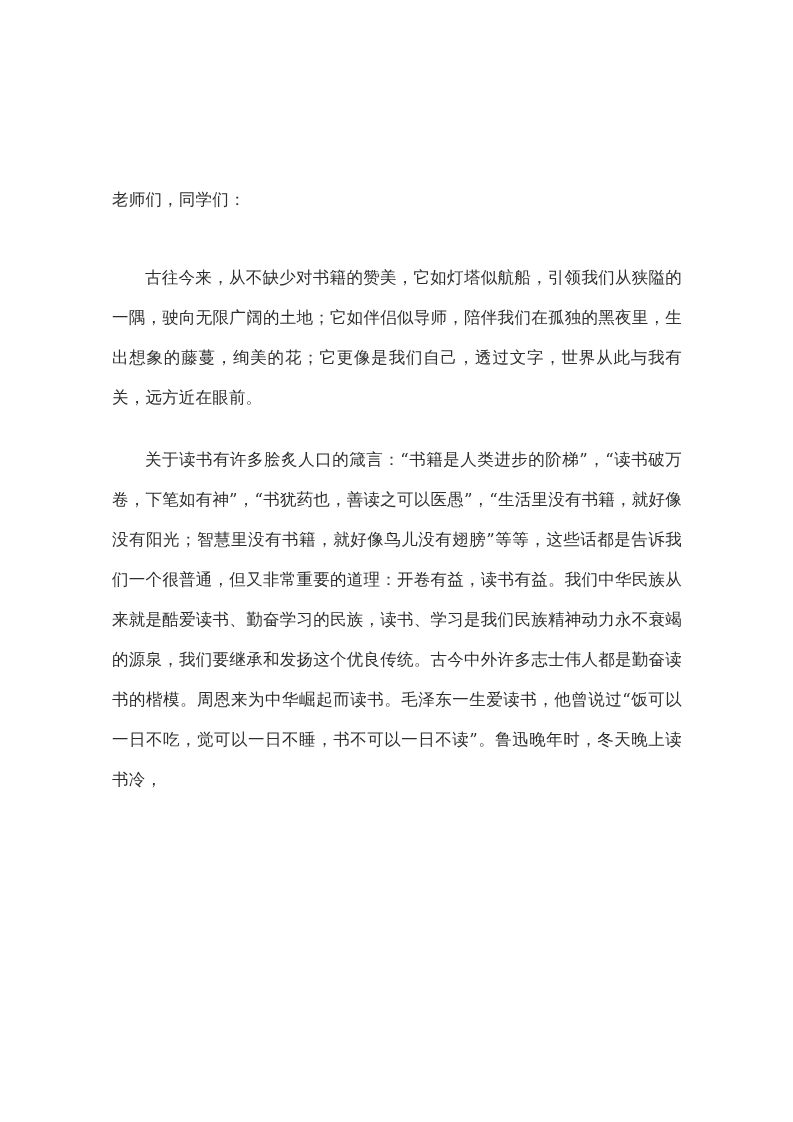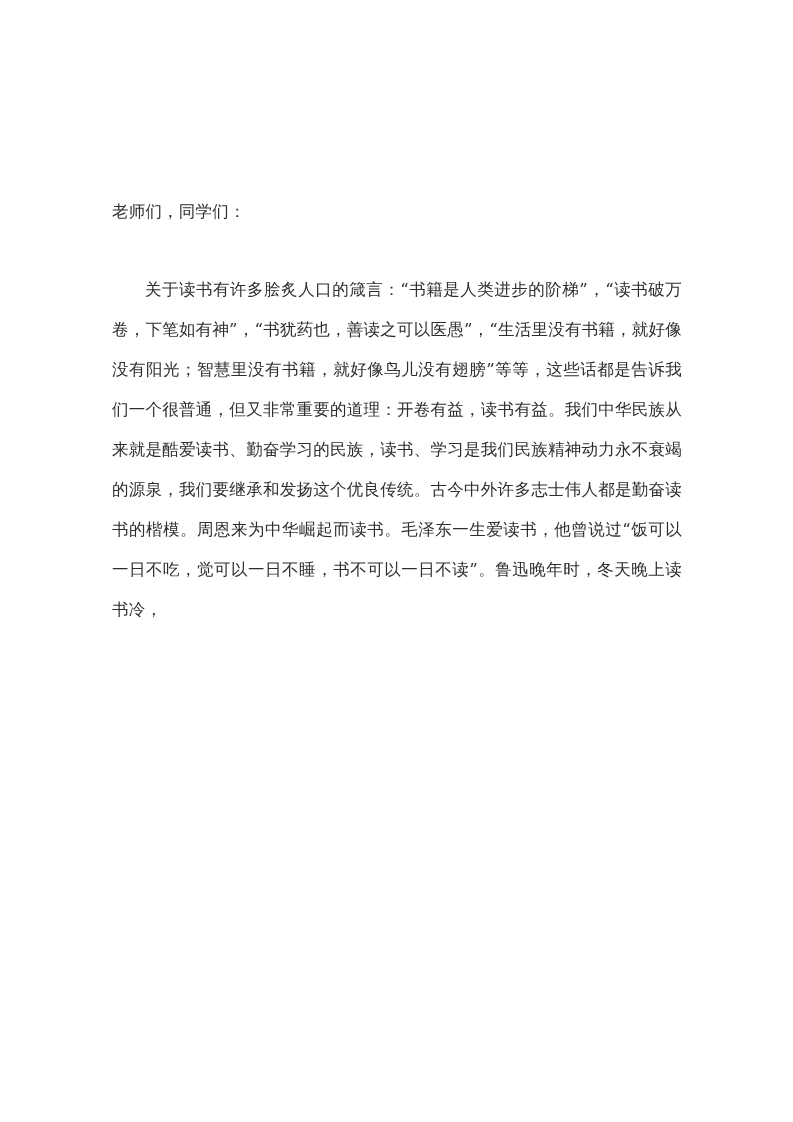--- a/index.html
+++ b/index.html
@@ -9,21 +9,21 @@
   }
 
   body {
     font-family: "DejaVu Serif", "Liberation Serif", serif;
   }
 
   .page {
     position: relative;
     width: 793px;
     height: 990px;
-    margin: 16px auto;
+    margin: 4px auto;
     background: #ffffff;
     overflow: hidden;
     box-sizing: border-box;
   }
 
   .doc-body {
     position: absolute;
     left: 112px;
     top: 176px;
     width: 570px;
@@ -66,17 +66,18 @@
 </head>
 <body>
 
 <div class="page">
   <div class="doc-body">
 
     <p class="para salutation">老师们，同学们：</p>
 
 
 
+    <p class="para indented">古往今来，从不缺少对书籍的赞美，它如灯塔似航船，引领我们从狭隘的一隅，驶向无限广阔的土地；它如伴侣似导师，陪伴我们在孤独的黑夜里，生出想象的藤蔓，绚美的花；它更像是我们自己，透过文字，世界从此与我有关，远方近在眼前。</p>
 
     <p class="para indented last">关于读书有许多脍炙人口的箴言：“书籍是人类进步的阶梯”，“读书破万卷，下笔如有神”，“书犹药也，善读之可以医愚”，“生活里没有书籍，就好像没有阳光；智慧里没有书籍，就好像鸟儿没有翅膀”等等，这些话都是告诉我们一个很普通，但又非常重要的道理：开卷有益，读书有益。我们中华民族从来就是酷爱读书、勤奋学习的民族，读书、学习是我们民族精神动力永不衰竭的源泉，我们要继承和发扬这个优良传统。古今中外许多志士伟人都是勤奋读书的楷模。周恩来为中华崛起而读书。毛泽东一生爱读书，他曾说过“饭可以一日不吃，觉可以一日不睡，书不可以一日不读”。鲁迅晚年时，冬天晚上读书冷，</p>
 
   </div>
 </div>
 
 </body></html>

